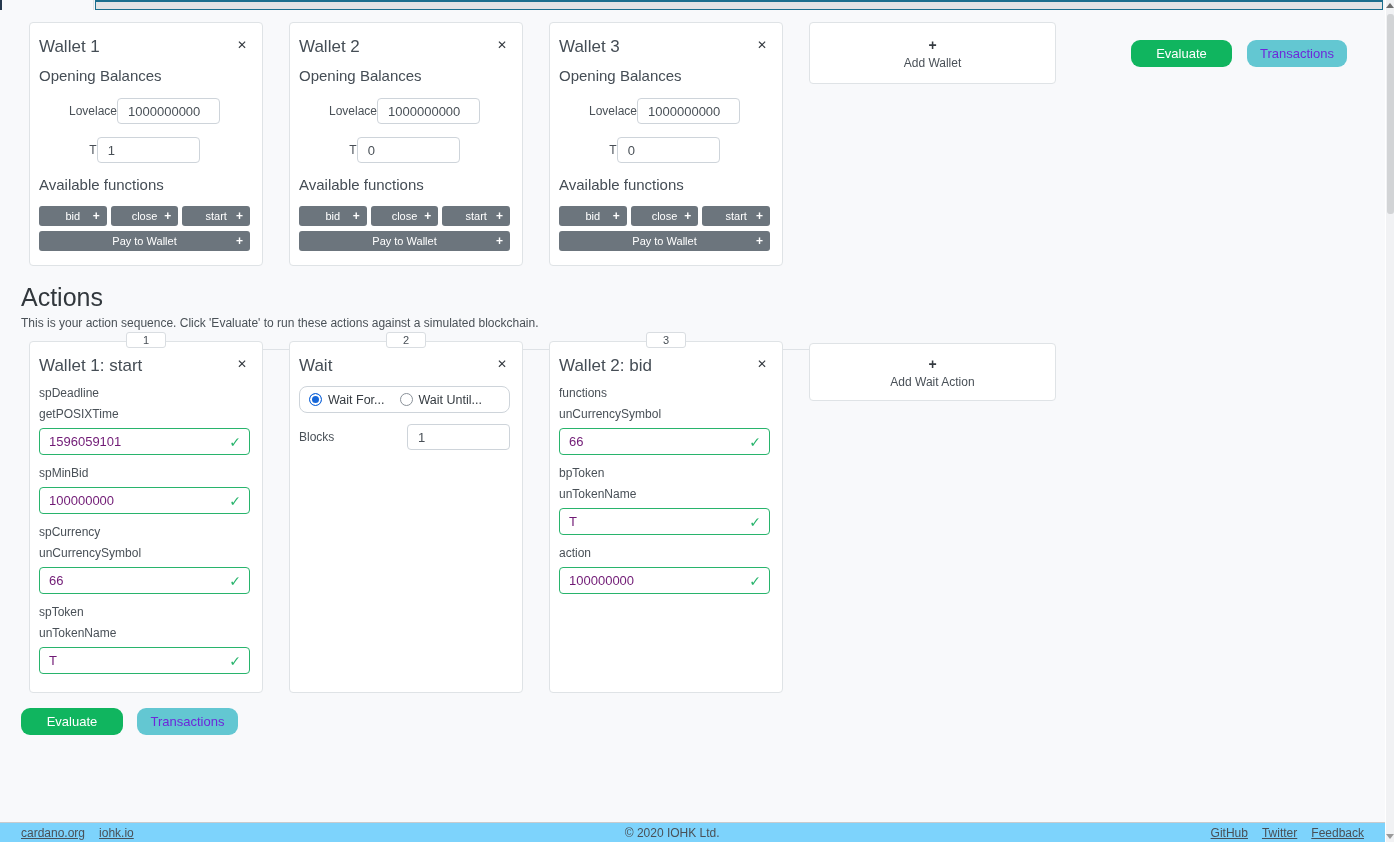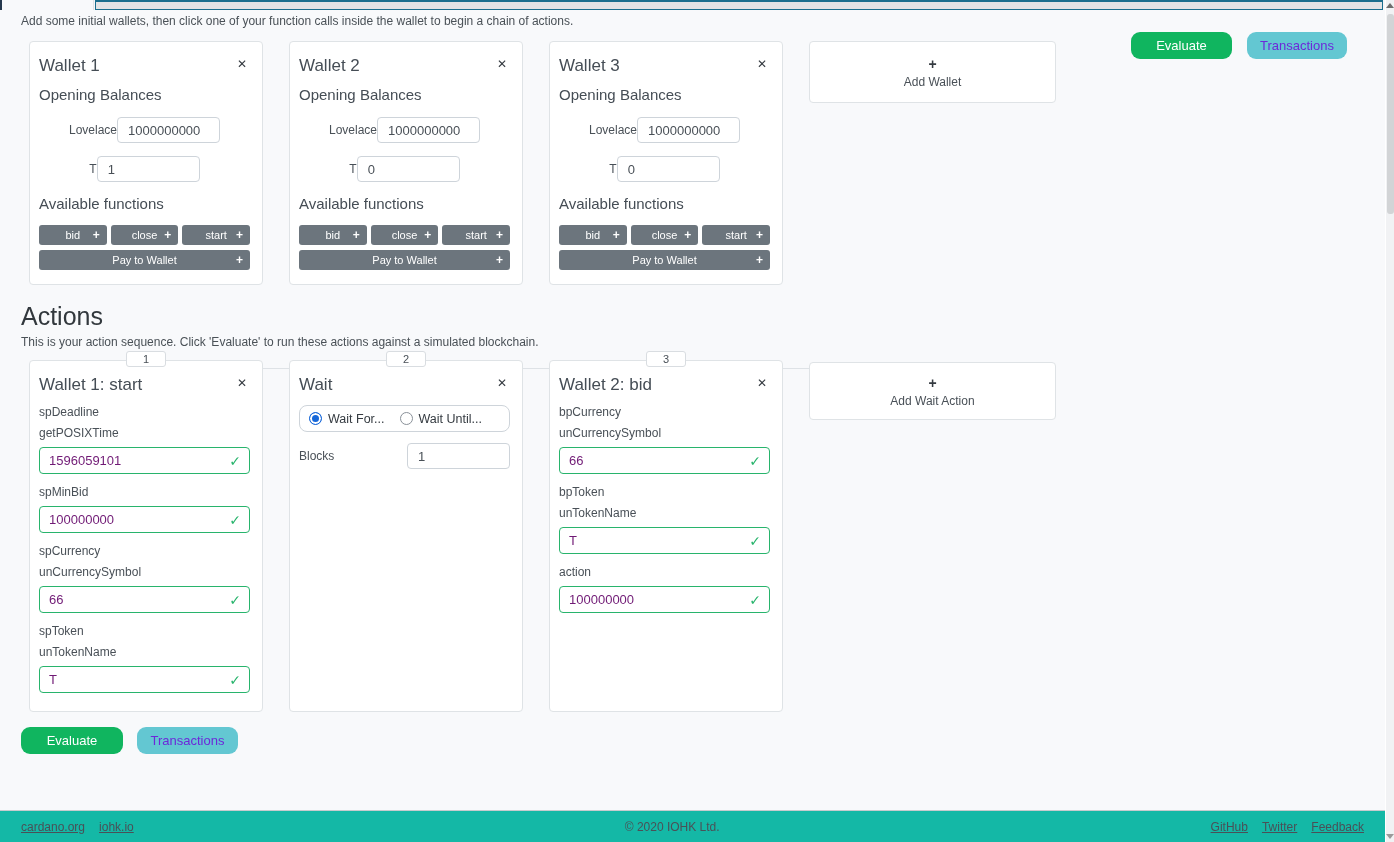--- a/index.html
+++ b/index.html
@@ -66,21 +66,21 @@
   .radio-opt { display:flex; align-items:center; gap:6px; font-size:12.5px; color:#343a40; cursor:pointer; }
   .radio { width:13px; height:13px; border-radius:50%; flex:none; }
   .radio.sel { border:1px solid #1667d9; background:#1667d9; box-shadow:inset 0 0 0 2px #fff; }
   .radio.unsel { border:1px solid #8a9199; background:#fff; }
   .blocks-row { display:flex; align-items:center; justify-content:space-between; }
 
   .bottom-actions { display:flex; gap:14px; margin-top:15px; }
   .bottom-actions .btn-green { width:102px; }
   .bottom-actions .btn-teal { width:101px; }
 
-  .footer { position:absolute; left:0; right:0; bottom:0; height:32px; background:#14b8a6; border-top:1px solid #c8cbce; display:flex; align-items:center; padding:0 21px; font-size:12px; color:#495057; }
+  .footer { position:absolute; left:0; right:0; bottom:0; height:20px; background:#7dd3fc; border-top:1px solid #c8cbce; display:flex; align-items:center; padding:0 21px; font-size:12px; color:#495057; }
   .footer a { color:#495057; text-decoration:underline; cursor:pointer; }
   .flinks { display:flex; gap:14px; }
   .fcopy { flex:1; text-align:center; color:#4a5157; }
 
   .scrollbar { position:absolute; right:0; top:0; bottom:0; width:9px; background:#f1f2f4; border-left:1px solid #fff; }
   .scroll-up { position:absolute; top:3px; left:50%; transform:translateX(-50%); width:0; height:0; border-left:4px solid transparent; border-right:4px solid transparent; border-bottom:5px solid #6e6e6e; }
   .scroll-down { position:absolute; bottom:3px; left:50%; transform:translateX(-50%); width:0; height:0; border-left:4px solid transparent; border-right:4px solid transparent; border-top:5px solid #9a9a9a; }
   .scroll-thumb { position:absolute; top:14px; left:1px; width:7px; height:200px; background:#d2d4d6; border-radius:3px; }
 </style>
 </head>
@@ -93,21 +93,20 @@
     <div class="tab-active"></div>
     <div class="tab-long"></div>
   </div>
 
   <div class="content">
     <div class="top-actions">
       <button class="btn btn-green">Evaluate</button>
       <button class="btn btn-teal">Transactions</button>
     </div>
 
-    <div class="sec-sub">Add some initial wallets, then click one of your function calls inside the wallet to begin a chain of actions.</div>
 
     <div class="cards-row wallets-row">
 
       <div class="card">
         <div class="card-head">
           <div class="card-title">Wallet 1</div>
           <span class="close-x">✕</span>
         </div>
         <div class="subhead">Opening Balances</div>
         <div class="balance-row">
@@ -282,21 +281,21 @@
         </div>
 
         <div class="awrap">
           <div class="badge">3</div>
           <div class="card acard">
             <div class="card-head">
               <div class="card-title">Wallet 2: bid</div>
               <span class="close-x">✕</span>
             </div>
             <div class="fgroup">
-              <div class="flabel">bpCurrency</div>
+              <div class="flabel">functions</div>
               <div class="flabel">unCurrencySymbol</div>
               <div class="vwrap"><input class="vinput" value="66" style=""><span class="check">✓</span></div>
             </div>
             <div class="fgroup">
               <div class="flabel">bpToken</div>
               <div class="flabel">unTokenName</div>
               <div class="vwrap"><input class="vinput" value="T" style=""><span class="check">✓</span></div>
             </div>
             <div class="fgroup">
               <div class="flabel">action</div>

